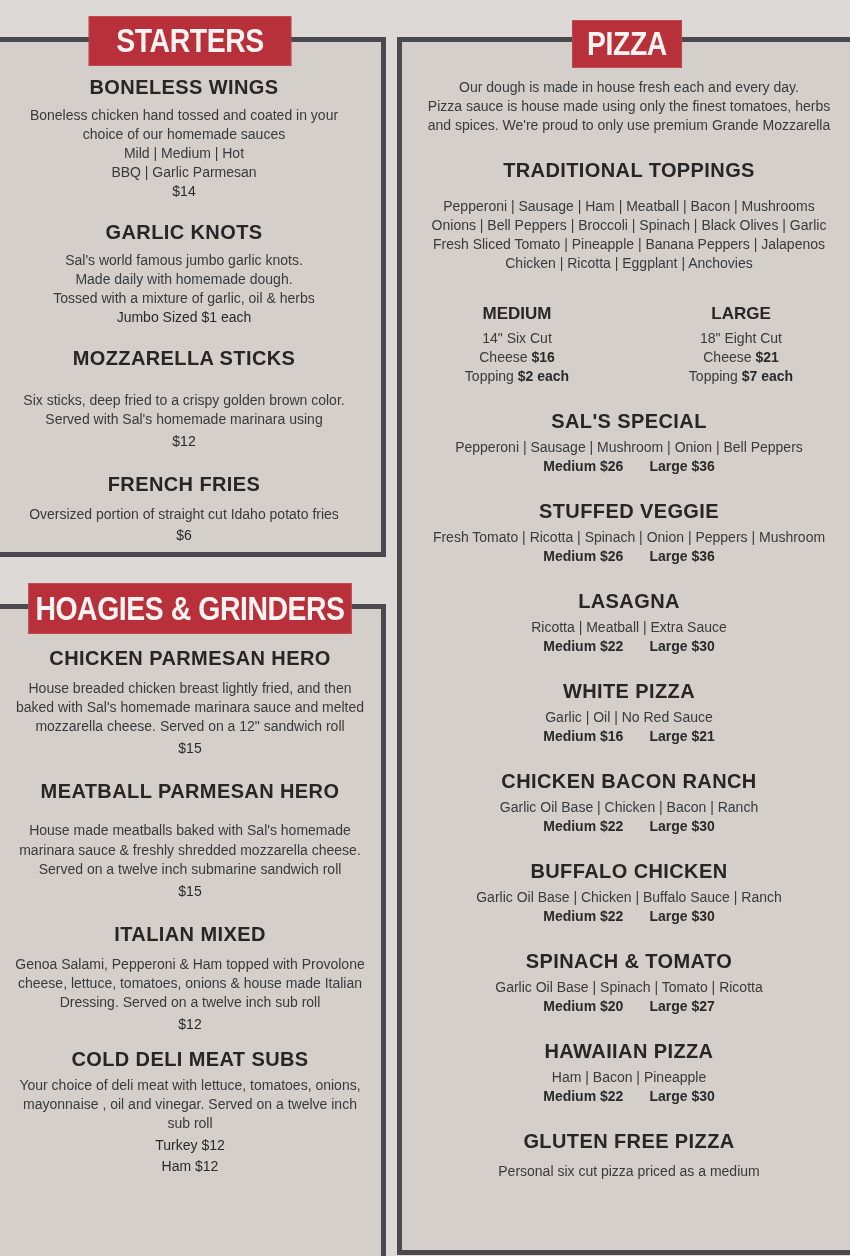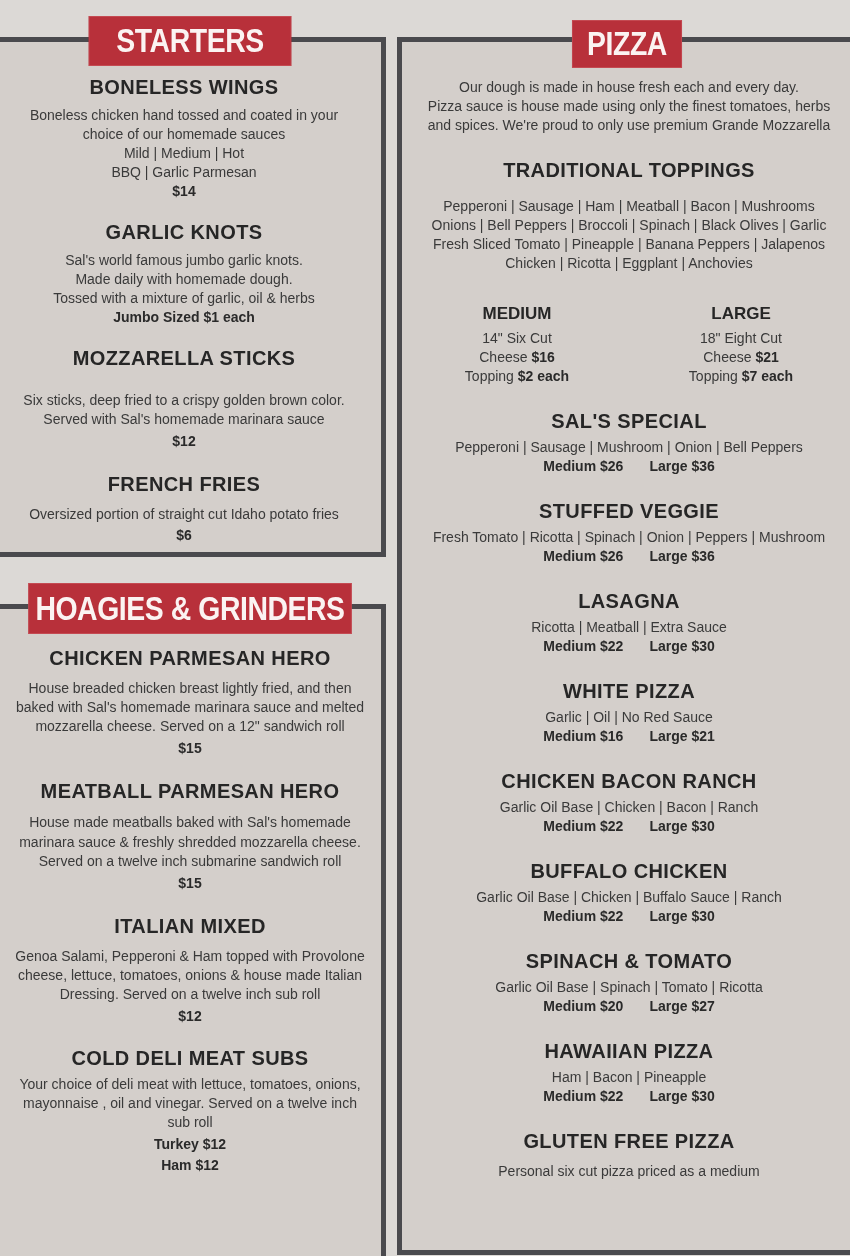--- a/index.html
+++ b/index.html
@@ -37,21 +37,21 @@
     .col { position: absolute; text-align: center; }
     #starters-col { left: 0; width: 368px; top: 74px; }
     #hoagies-col  { left: 0; width: 380px; top: 645px; }
     #pizza-col    { left: 405px; width: 448px; top: 78px; }
 
     .item-title {
       font-weight: bold; font-size: 20px; letter-spacing: 0.4px;
       color: #262626; margin: 0; line-height: 26px;
     }
     .desc { font-size: 14px; line-height: 19px; color: #3a3a3a; margin: 0; }
-    .price { font-weight: bold; font-size: 14px; line-height: 19px; color: #2a2a2a; margin: 0; }
+    .price { font-weight: normal; font-size: 14px; line-height: 19px; color: #2a2a2a; margin: 0; }
     .item { margin-bottom: 18px; }
     .item .item-title { margin-bottom: 6px; }
 
     .sizes { display: flex; justify-content: space-around; margin-top: 28px; margin-bottom: 22px; }
     .size-block { width: 200px; text-align: center; }
     .size-title { font-weight: bold; font-size: 17px; line-height: 26px; color: #262626; margin-bottom: 2px; }
     .size-line { font-size: 14px; line-height: 19px; color: #3a3a3a; }
     .size-line b { color: #2a2a2a; }
 
     .pz-item { margin-bottom: 22px; }
@@ -82,46 +82,46 @@
   <div class="item" style="margin-bottom:18px">
     <div class="item-title">GARLIC KNOTS</div>
     <div class="desc">Sal's world famous jumbo garlic knots.</div>
     <div class="desc">Made daily with homemade dough.</div>
     <div class="desc">Tossed with a mixture of garlic, oil &amp; herbs</div>
     <div class="price">Jumbo Sized $1 each</div>
   </div>
   <div class="item" style="margin-bottom:20px">
     <div class="item-title" style="margin-bottom:20px">MOZZARELLA STICKS</div>
     <div class="desc">Six sticks, deep fried to a crispy golden brown color.</div>
-    <div class="desc">Served with Sal's homemade marinara sauce</div>
+    <div class="desc">Served with Sal's homemade marinara using</div>
     <div class="price" style="margin-top:3px">$12</div>
   </div>
   <div class="item">
     <div class="item-title" style="margin-bottom:8px">FRENCH FRIES</div>
     <div class="desc">Oversized portion of straight cut Idaho potato fries</div>
     <div class="price" style="margin-top:2px">$6</div>
   </div>
 </div>
 
 <div class="col" id="hoagies-col">
   <div class="item" style="margin-bottom:20px">
     <div class="item-title" style="margin-bottom:8px">CHICKEN PARMESAN HERO</div>
     <div class="desc">House breaded chicken breast lightly fried, and then</div>
     <div class="desc">baked with Sal's homemade marinara sauce and melted</div>
     <div class="desc">mozzarella cheese.  Served on a 12" sandwich roll</div>
     <div class="price" style="margin-top:3px">$15</div>
   </div>
   <div class="item" style="margin-bottom:20px">
-    <div class="item-title" style="margin-bottom:8px">MEATBALL PARMESAN HERO</div>
+    <div class="item-title" style="margin-bottom:16px">MEATBALL PARMESAN HERO</div>
     <div class="desc" style="line-height:21px">House made meatballs baked with Sal's homemade</div>
     <div class="desc">marinara sauce &amp; freshly shredded mozzarella cheese.</div>
     <div class="desc">Served on a twelve inch submarine sandwich roll</div>
     <div class="price" style="margin-top:3px">$15</div>
   </div>
-  <div class="item" style="margin-bottom:19px">
+  <div class="item" style="margin-bottom:12px">
     <div class="item-title" style="margin-bottom:8px">ITALIAN MIXED</div>
     <div class="desc">Genoa Salami, Pepperoni &amp; Ham topped with Provolone</div>
     <div class="desc">cheese, lettuce, tomatoes, onions &amp; house made Italian</div>
     <div class="desc">Dressing.  Served on a twelve inch sub roll</div>
     <div class="price" style="margin-top:3px">$12</div>
   </div>
   <div class="item">
     <div class="item-title" style="margin-bottom:4px">COLD DELI MEAT SUBS</div>
     <div class="desc">Your choice of deli meat with lettuce, tomatoes, onions,</div>
     <div class="desc">mayonnaise , oil and vinegar.  Served on a twelve inch</div>

